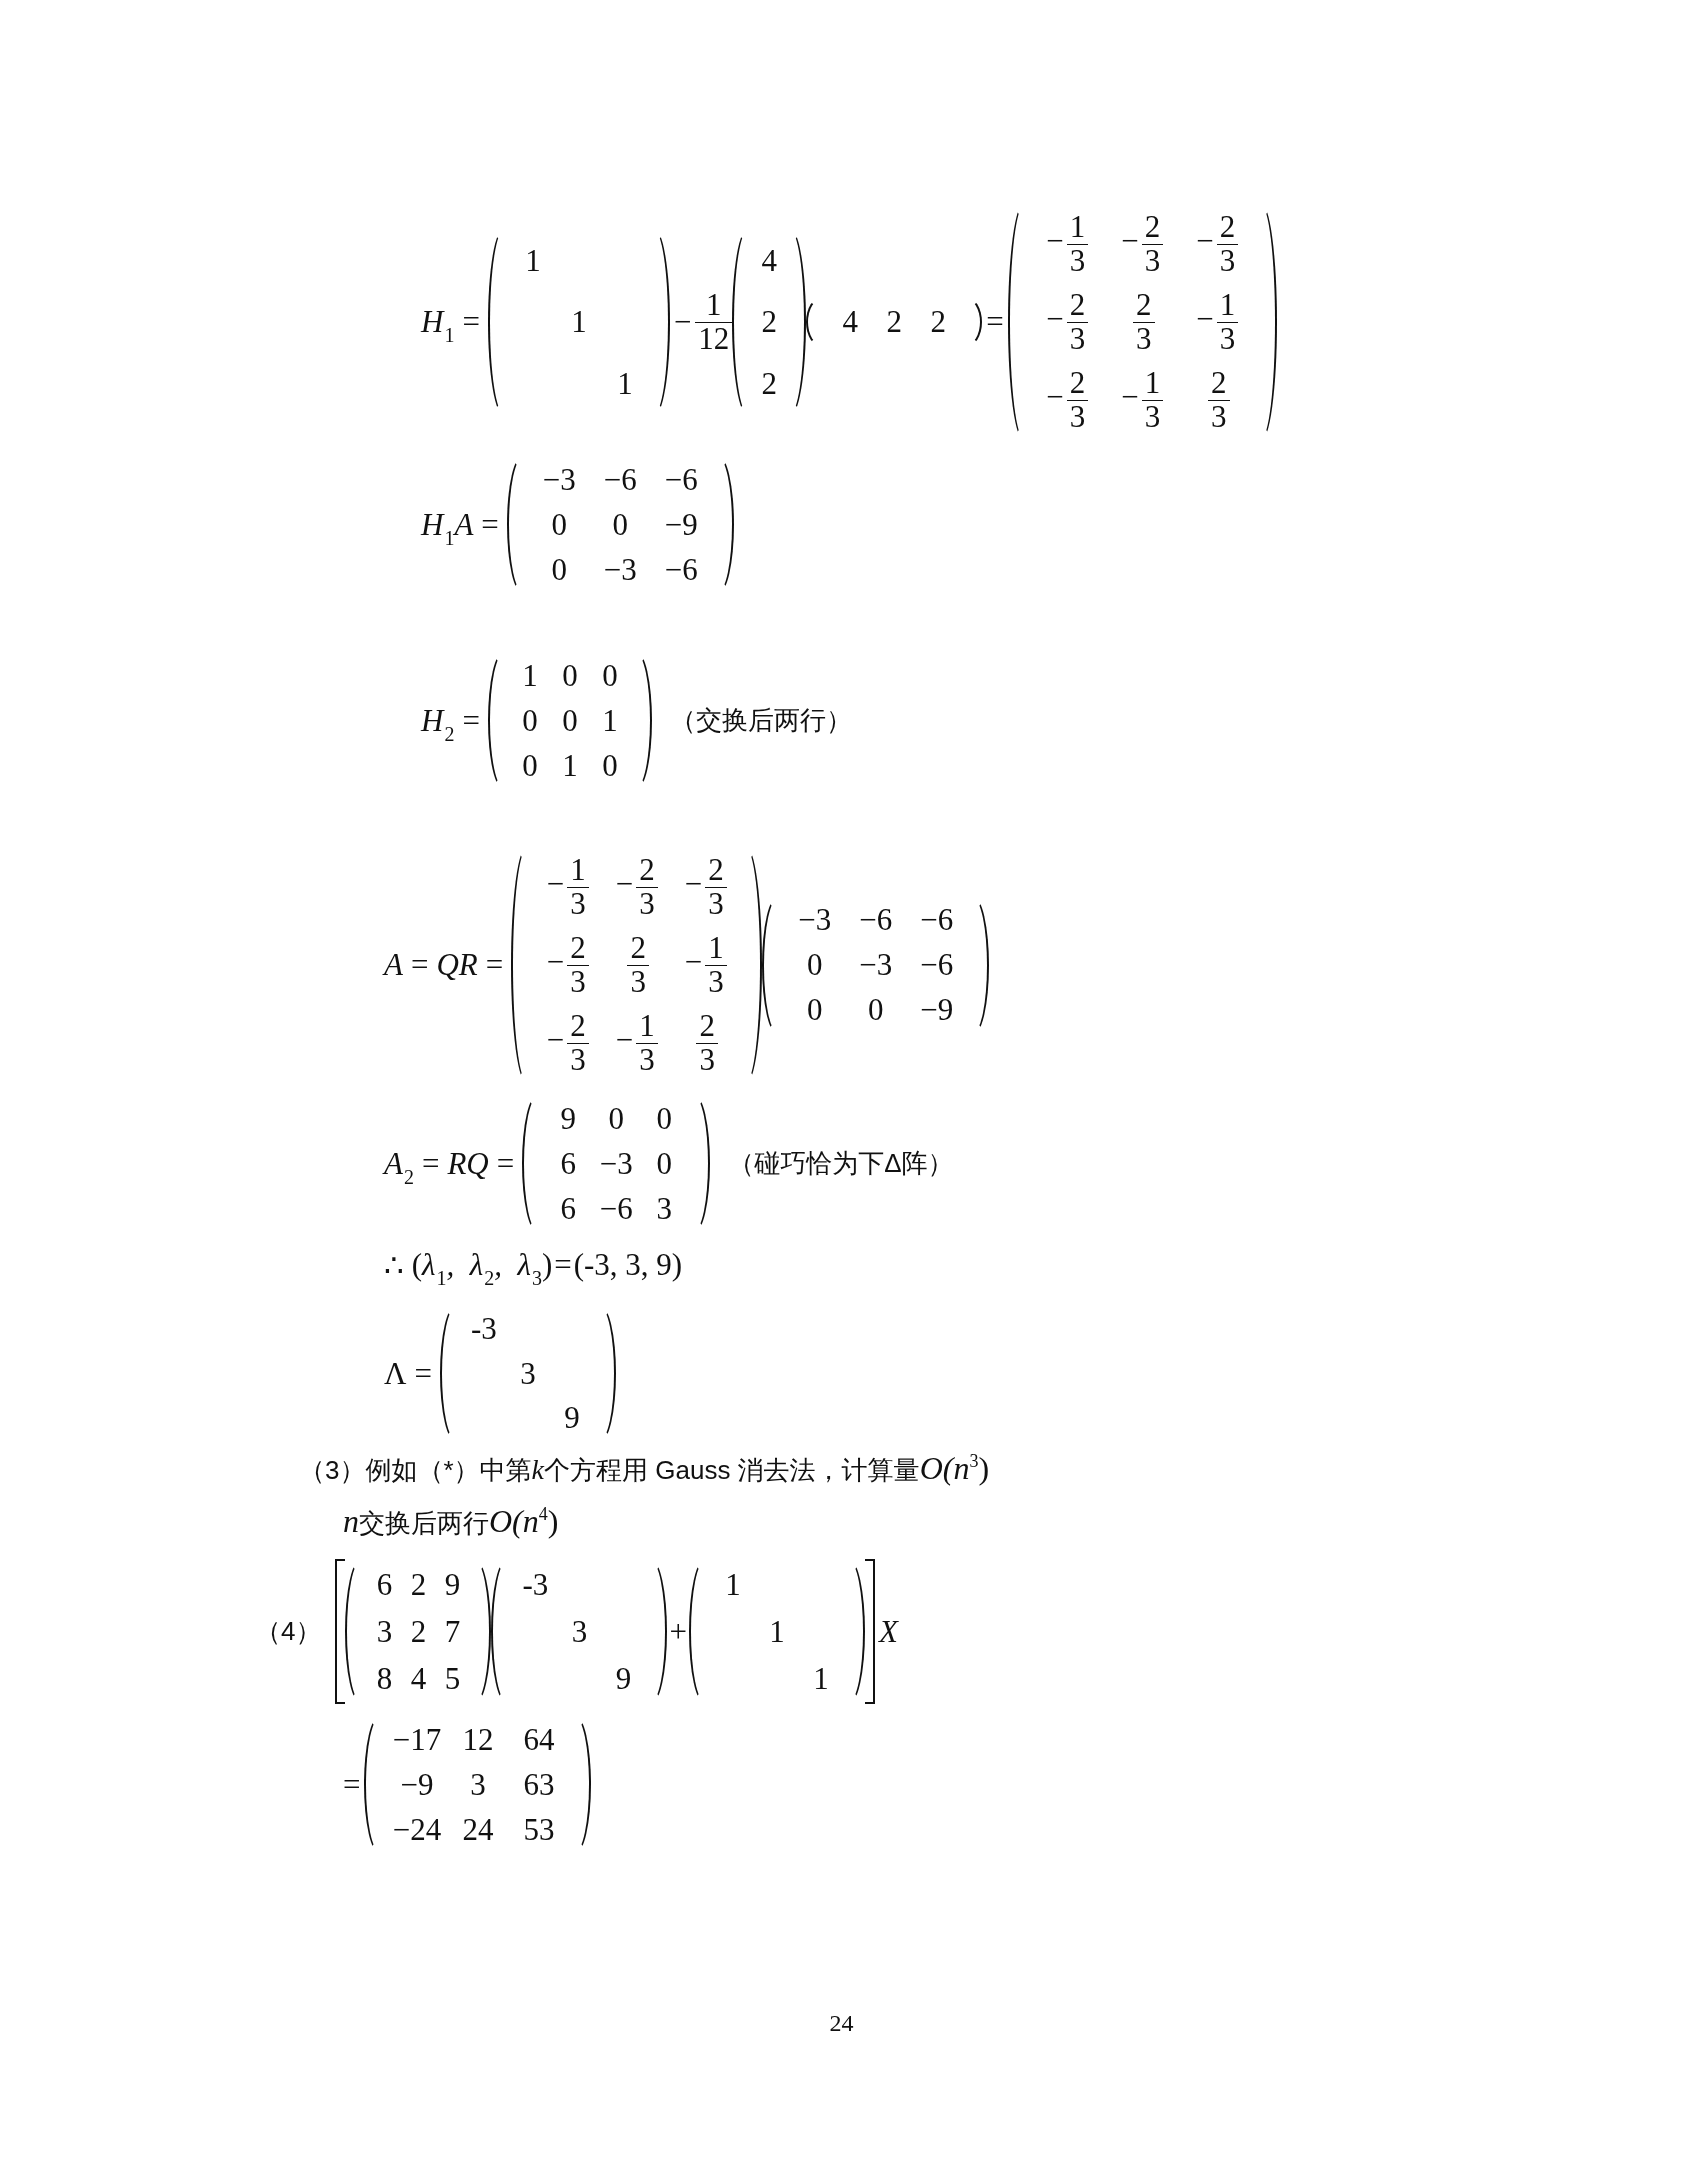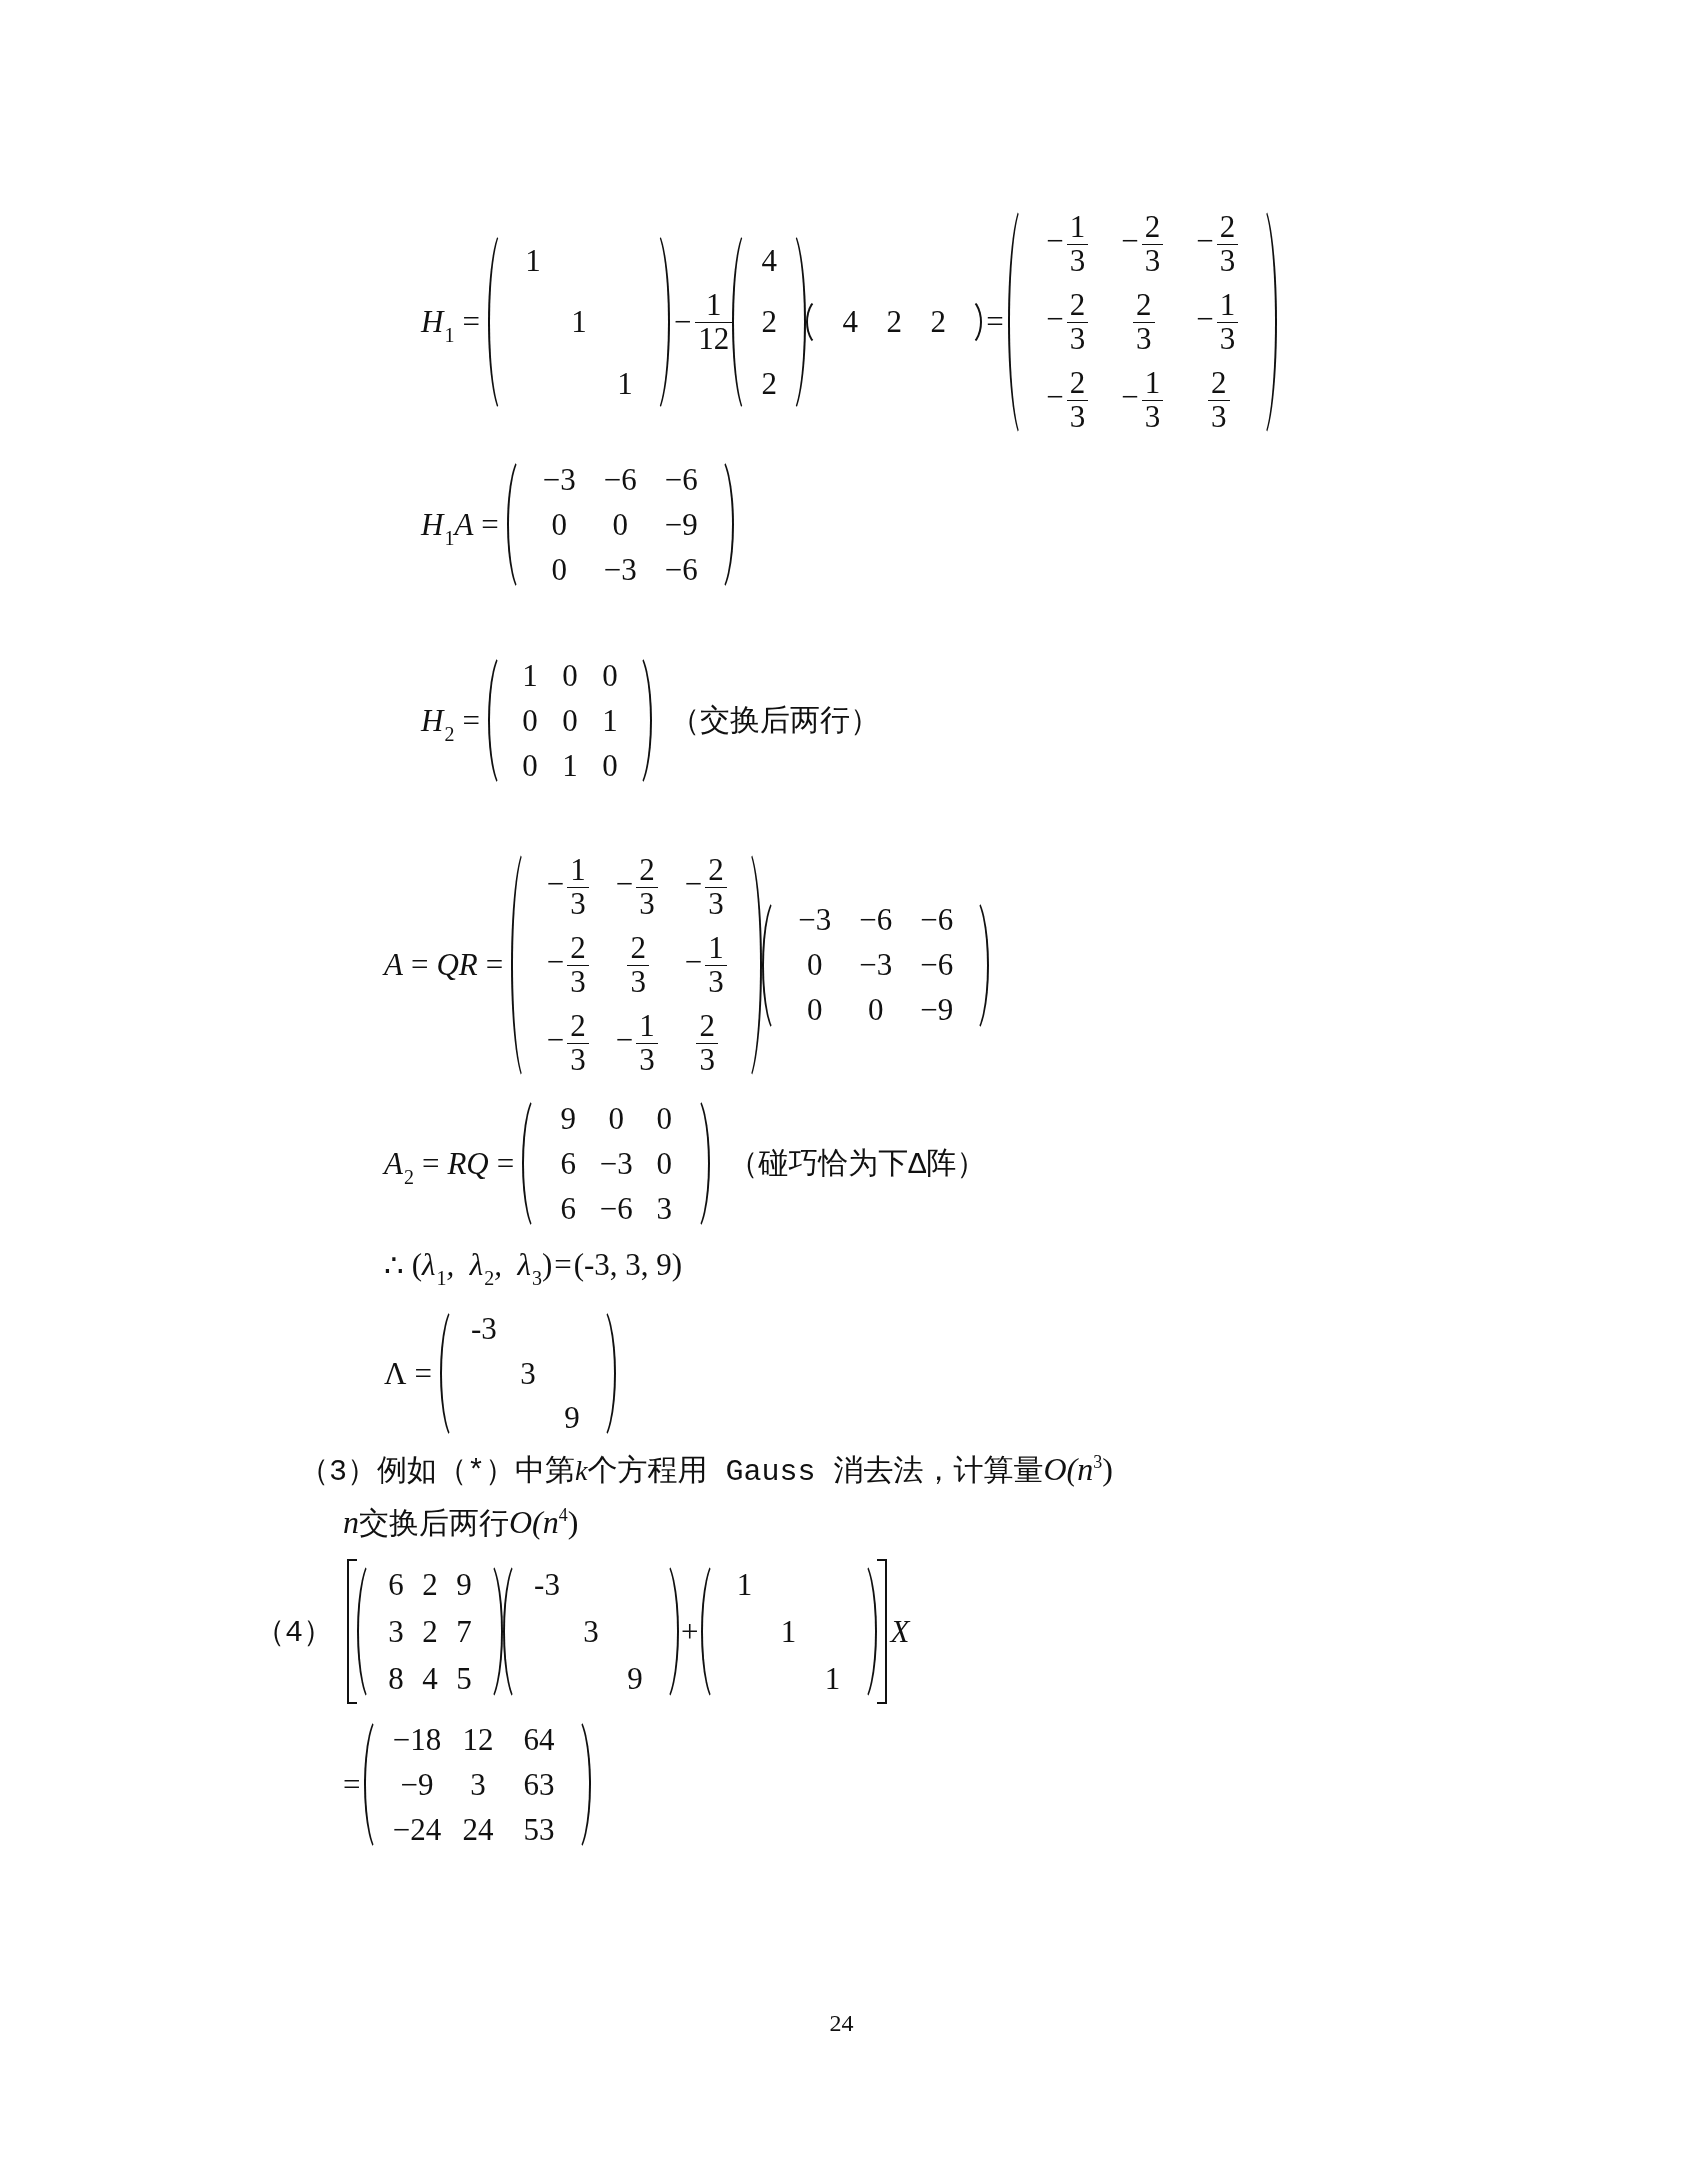--- a/index.html
+++ b/index.html
@@ -16,21 +16,21 @@
   .paren.r { border-left:none; border-radius:0 16px 16px 0 / 0 50% 50% 0; border-top-color:transparent; border-bottom-color:transparent; }
   .brk { width:8px; border:2px solid #111; }
   .brk.l { border-right:none; }
   .brk.r { border-left:none; }
   .grid { display:grid; align-items:center; justify-items:center; padding:2px 6px; }
   .cell { min-width:34px; text-align:center; line-height:1.15; }
   .frac { display:inline-flex; flex-direction:column; align-items:center; vertical-align:middle; line-height:1.05; }
   .frac .num { padding:0 3px; }
   .frac .den { border-top:1.5px solid #111; padding:0 3px; }
   .neg { margin-right:3px; }
-  .cjk { font-family:Liberation Mono, monospace; font-size:30px; }
+  .cjk { font-family:Liberation Sans, sans-serif; font-size:26px; }
   .note { margin-left:18px; }
   .line { position:absolute; font-size:32px; white-space:nowrap; }
   .pageno { position:absolute; left:0; width:1683px; top:2010px; text-align:center; font-size:24px; }
 </style>
 </head>
 <body>
 
 <div class="eq" style="left:421px; top:203px; height:238px;">
   <span class="var"><span>H</span><span class="sub">1</span></span>
   <span class="op">=</span>
@@ -336,21 +336,21 @@
     <div class="brk r"></div>
   </div>
   <span class="var" style="margin-left:4px;">X</span>
 </div>
 
 <div class="eq" style="left:343px; top:1715px; height:139px;">
   <span class="op" style="margin:0 4px 0 0;">=</span>
   <div class="mat" style="height:139px;">
     <div class="paren l"></div>
     <div class="grid" id="p4-res" style="grid-template-columns:repeat(3,61px); grid-template-rows:repeat(3,1fr);">
-        <div class="cell">−18</div>
+        <div class="cell">−17</div>
         <div class="cell">12</div>
         <div class="cell">64</div>
         <div class="cell">−9</div>
         <div class="cell">3</div>
         <div class="cell">63</div>
         <div class="cell">−24</div>
         <div class="cell">24</div>
         <div class="cell">53</div>
       </div>
     <div class="paren r"></div>

